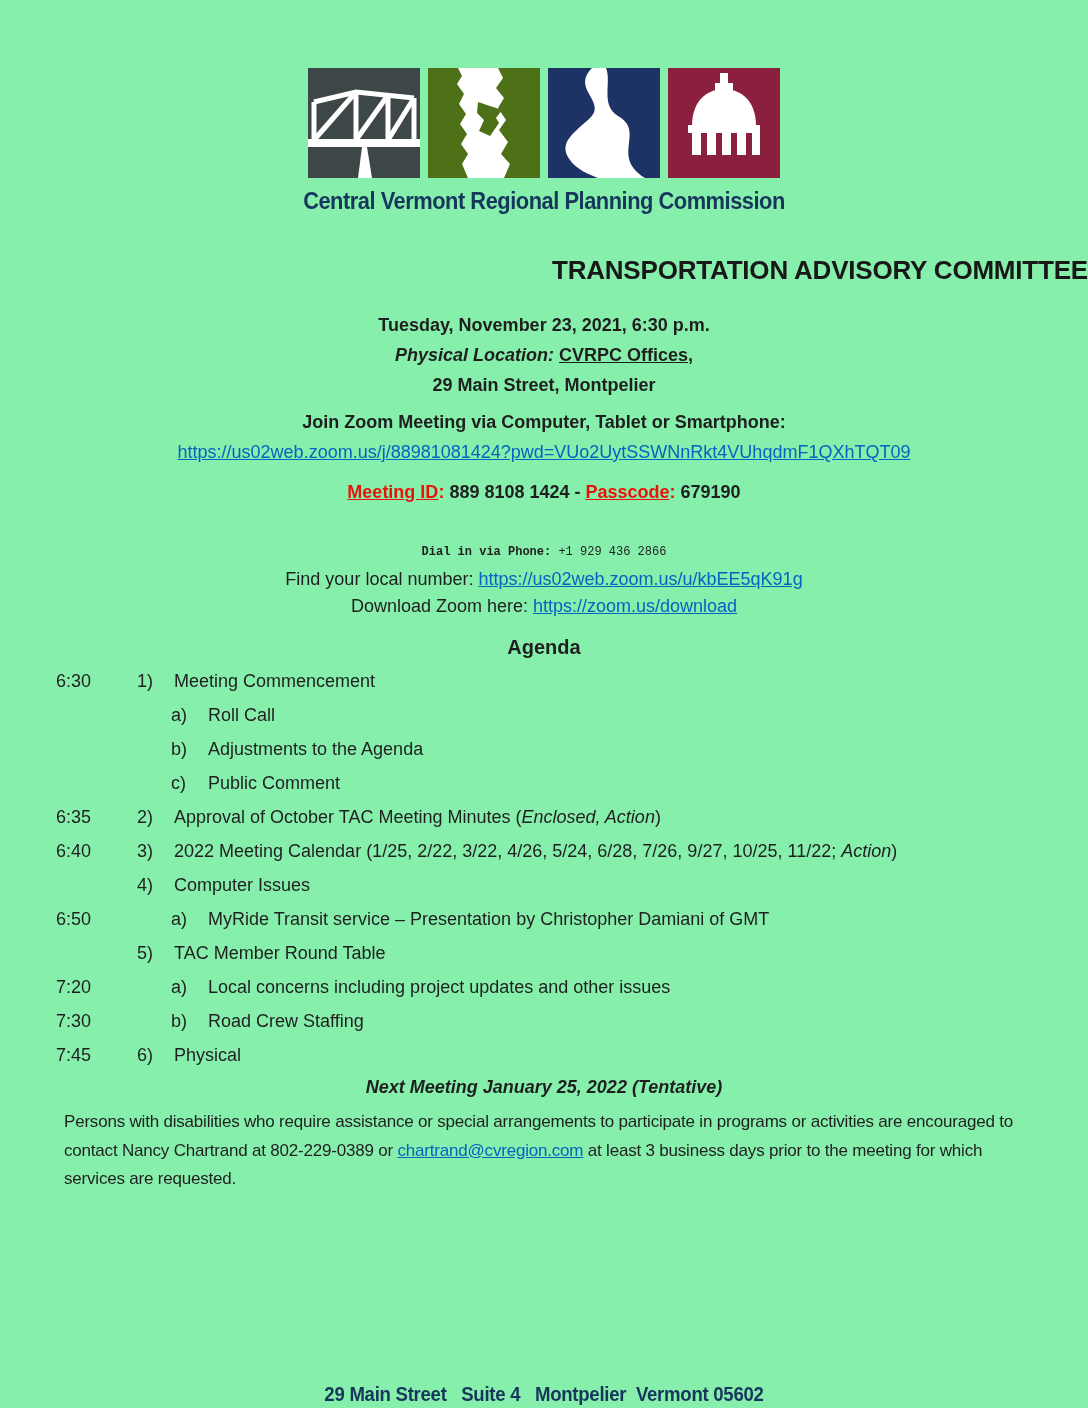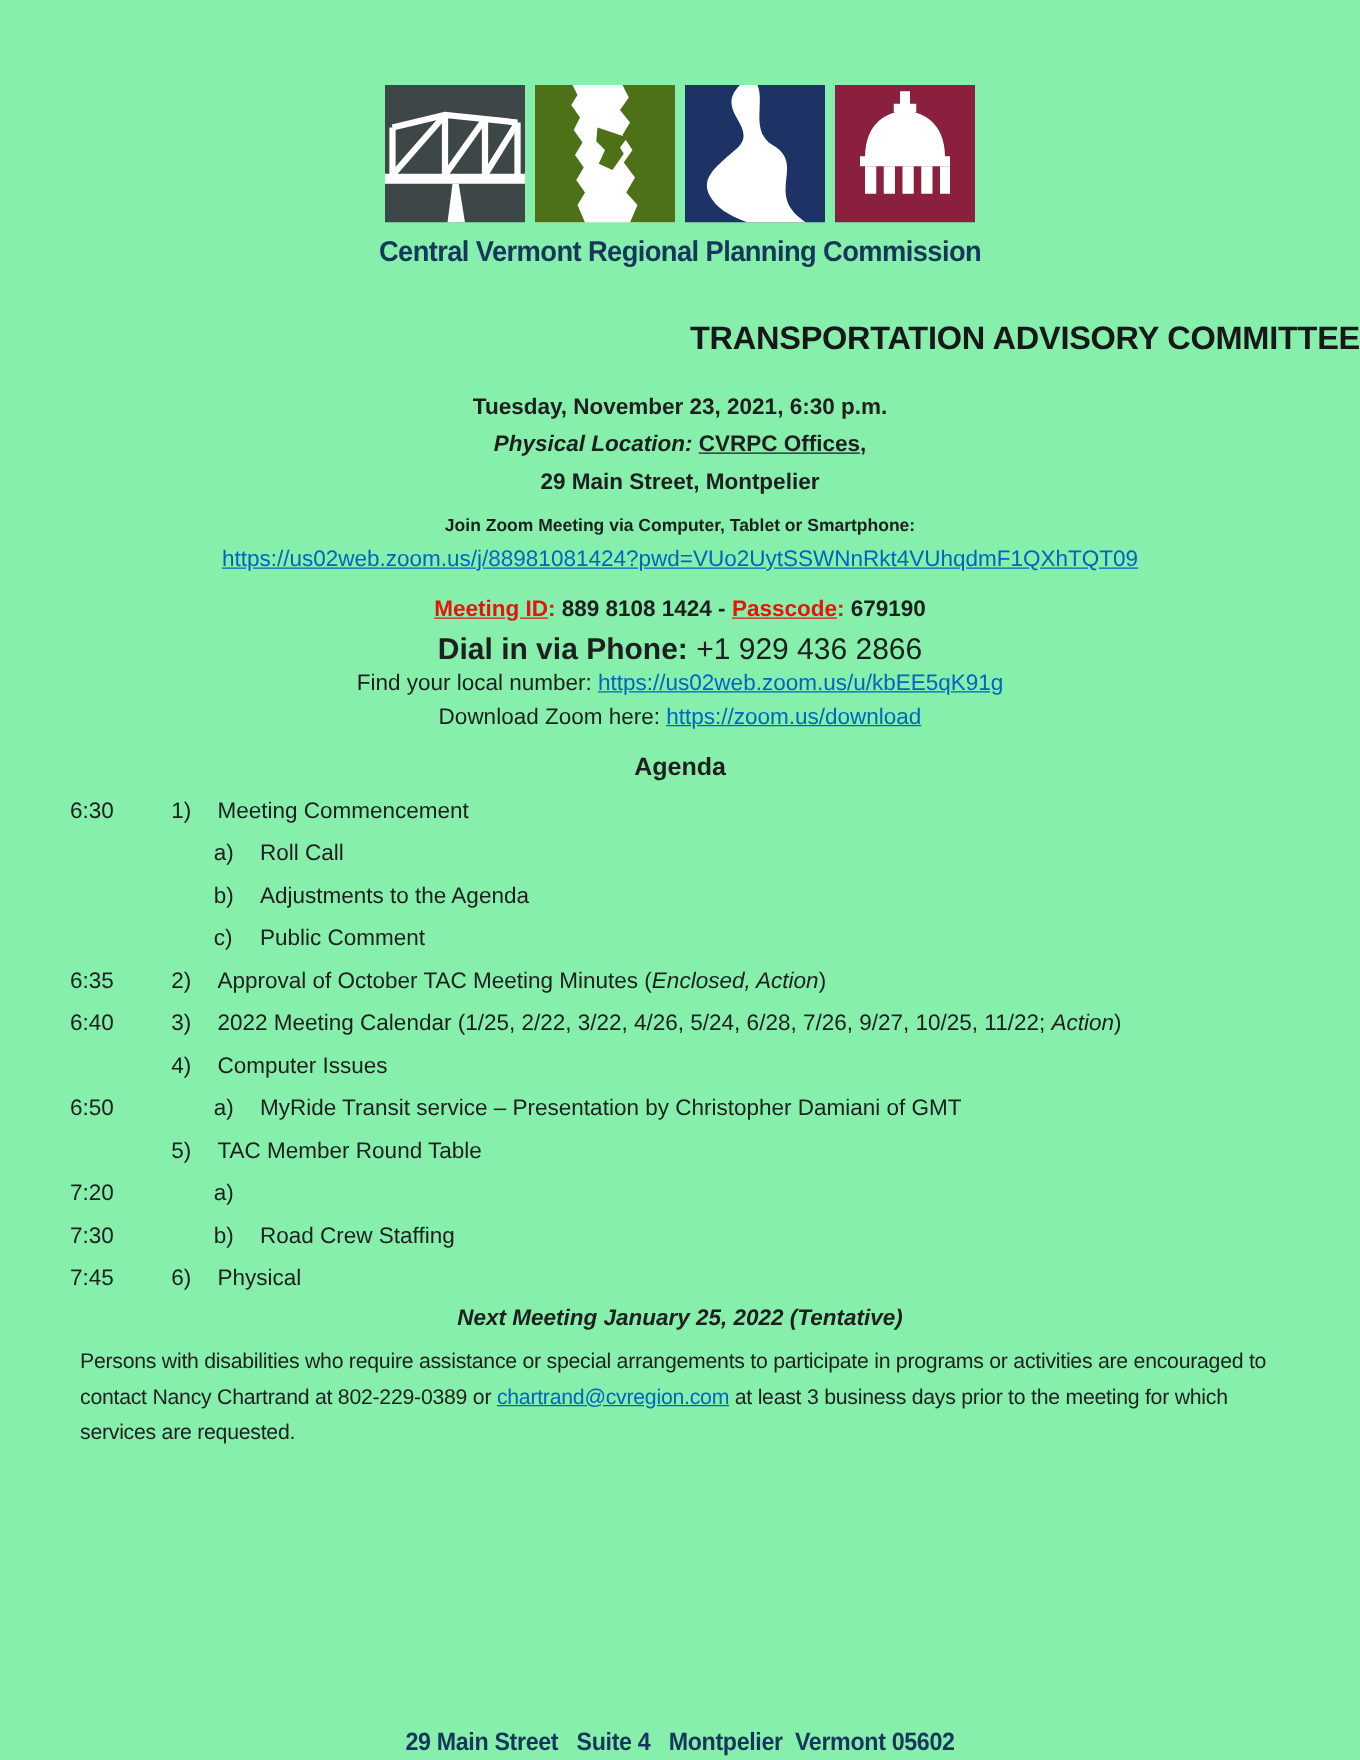--- a/index.html
+++ b/index.html
@@ -31,24 +31,24 @@
   }
 
   .doc-title {
     margin-top:40px; text-align:right;
     font-size:26px; font-weight:bold; color:#181818;
     letter-spacing:-0.2px;
   }
 
   .meeting-block { margin-top:24px; text-align:center; font-size:18px; line-height:30px; }
 
-  .join-heading { margin-top:12px; font-weight:bold; font-size:14px; }
+  .join-heading { margin-top:12px; font-weight:bold; font-size:18px; }
   .join-url     { margin-top:9px;  font-size:18px; }
   .meeting-line { margin-top:19px; font-size:18px; font-weight:bold; }
-  .dial-line    { margin-top:8px; font-size:24px; line-height:27px; }
+  .dial-line    { margin-top:36px; font-size:12px; line-height:27px;font-family:Liberation Mono, monospace; }
   .sub-line     { font-size:18px; line-height:27px; }
 
   .agenda-heading { margin-top:16px; font-size:20px; font-weight:bold; text-align:center; }
   .agenda-list { margin-top:5px; font-size:18px; }
   .agenda-row { display:flex; align-items:center; height:34px; padding-left:56px; }
   .agenda-row .time { width:81px; flex:none; }
   .agenda-row .num  { width:37px; flex:none; }
   .agenda-row.sub .num { margin-left:34px; }
   .agenda-row .text { flex:1; white-space:pre-wrap; }
 
@@ -185,20 +185,21 @@
 
       <div class="agenda-row">
         <span class="time"></span>
         <span class="num">5)</span>
         <span class="text"><span>TAC Member Round Table</span><span class="i"></span><span></span></span>
       </div>
 
       <div class="agenda-row sub">
         <span class="time">7:20</span>
         <span class="num">a)</span>
+        <span class="text"><span>Local concerns including project updates and other issues</span><span class="i"></span><span></span></span>
       </div>
 
       <div class="agenda-row sub">
         <span class="time">7:30</span>
         <span class="num">b)</span>
         <span class="text"><span>Road Crew Staffing</span><span class="i"></span><span></span></span>
       </div>
 
       <div class="agenda-row">
         <span class="time">7:45</span>

